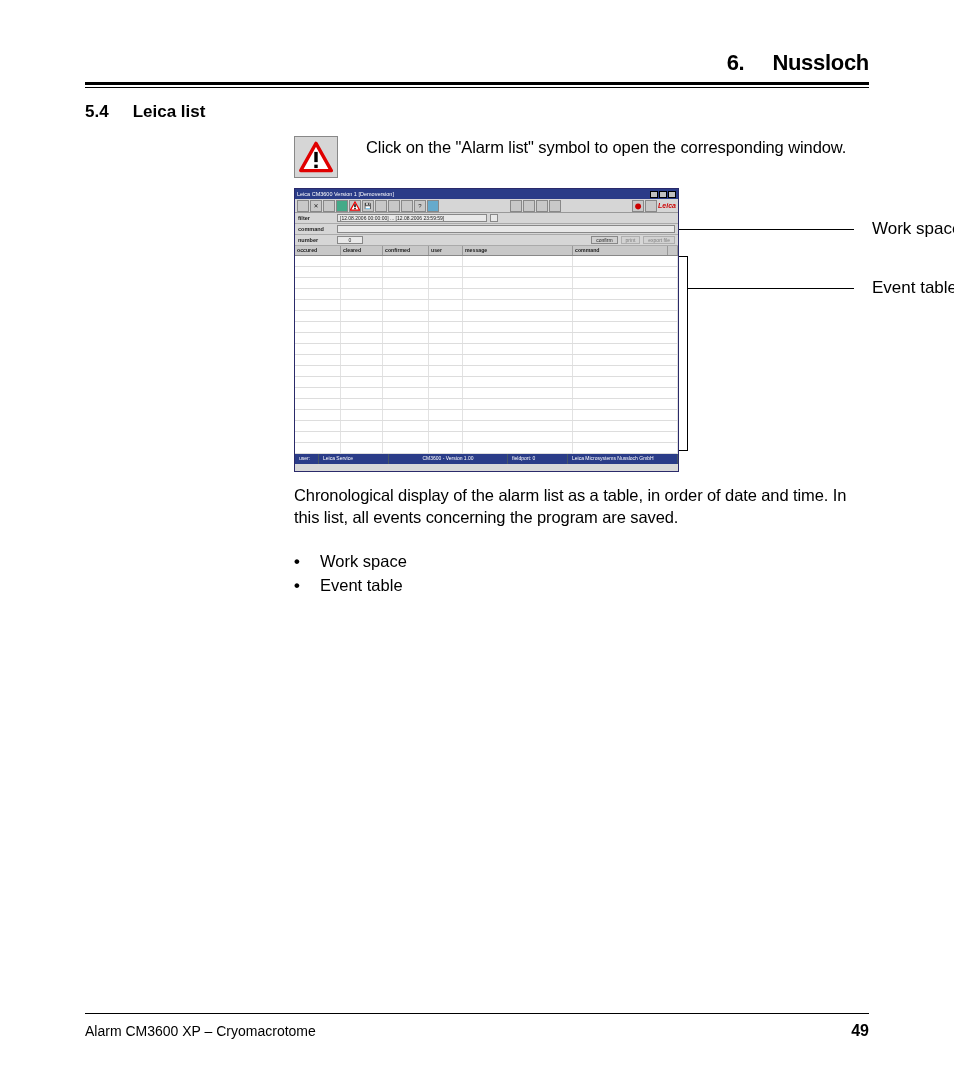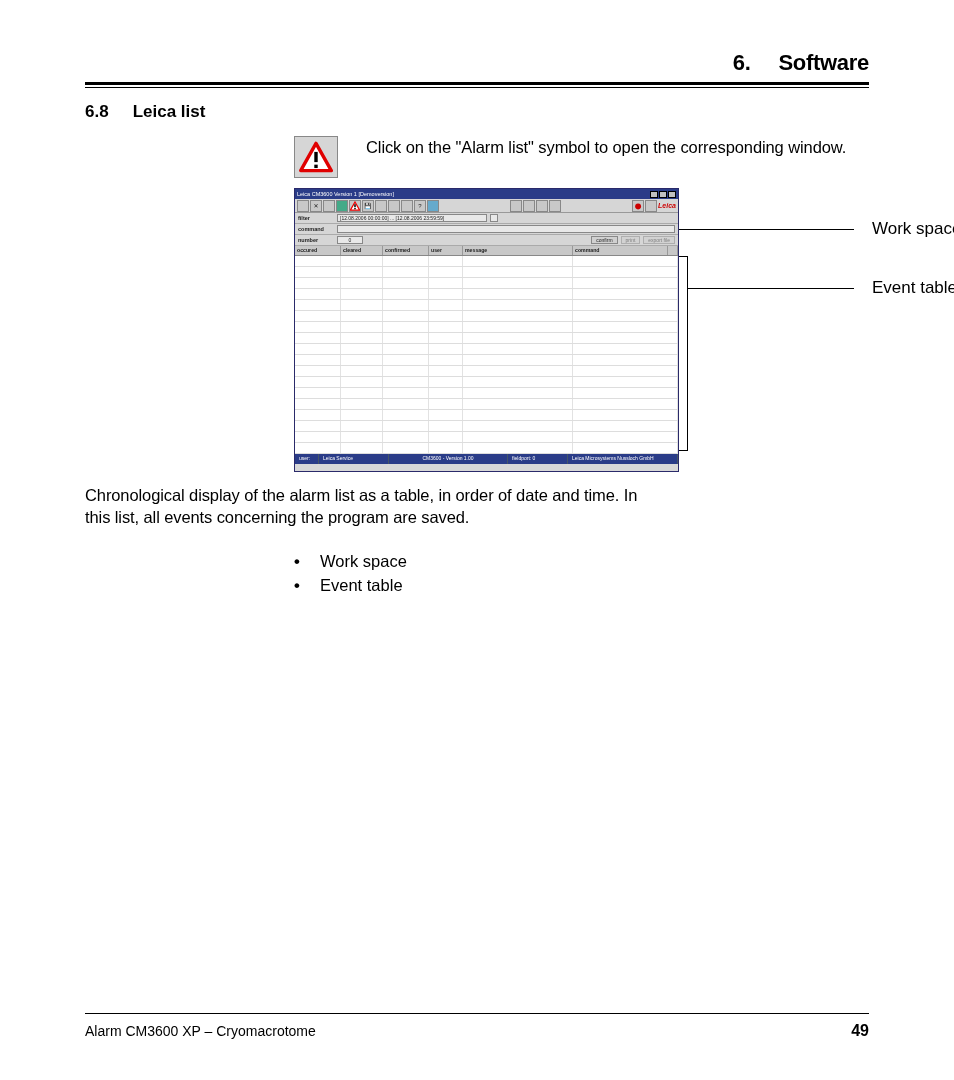--- a/index.html
+++ b/index.html
@@ -178,20 +178,21 @@
     content: "";
     position: absolute;
     right: 0;
     width: 8px;
     height: 1px;
     background: #000;
   }
   .bracket::before { top: 0; }
   .bracket::after { bottom: 0; }
   .body-text {
+    margin-left: 209px;
     font-size: 16.5px;
     line-height: 1.35;
     margin-bottom: 20px;
     max-width: 560px;
     letter-spacing: -0.1px;
   }
   .body-text.pane { margin-bottom: 14px; }
   ul.bullets {
     margin-left: 209px;
     list-style: none;
@@ -218,26 +219,26 @@
     align-items: baseline;
   }
   .footer-product { font-size: 14px; }
   .footer-page { font-size: 16px; font-weight: bold; }
 </style>
 </head>
 <body>
 
 <div class="page">
   <div class="chapter-header">
-    <span class="num">6.</span><span>Software</span>
+    <span class="num">6.</span><span>Nussloch</span>
   </div>
   <div class="hr-double"></div>
 
   <div class="section-heading">
-    <span class="num">6.8</span><span>Leica list</span>
+    <span class="num">5.4</span><span>Leica list</span>
   </div>
 
   <div class="icon-row">
     <div class="alarm-icon-box">
       <svg viewBox="0 0 40 36">
         <polygon points="20,2 38,34 2,34" fill="#fff" stroke="#e00000" stroke-width="4" stroke-linejoin="round"></polygon>
         <rect x="18" y="12" width="4" height="12" fill="#000"></rect>
         <rect x="18" y="27" width="4" height="4" fill="#000"></rect>
       </svg>
     </div>

